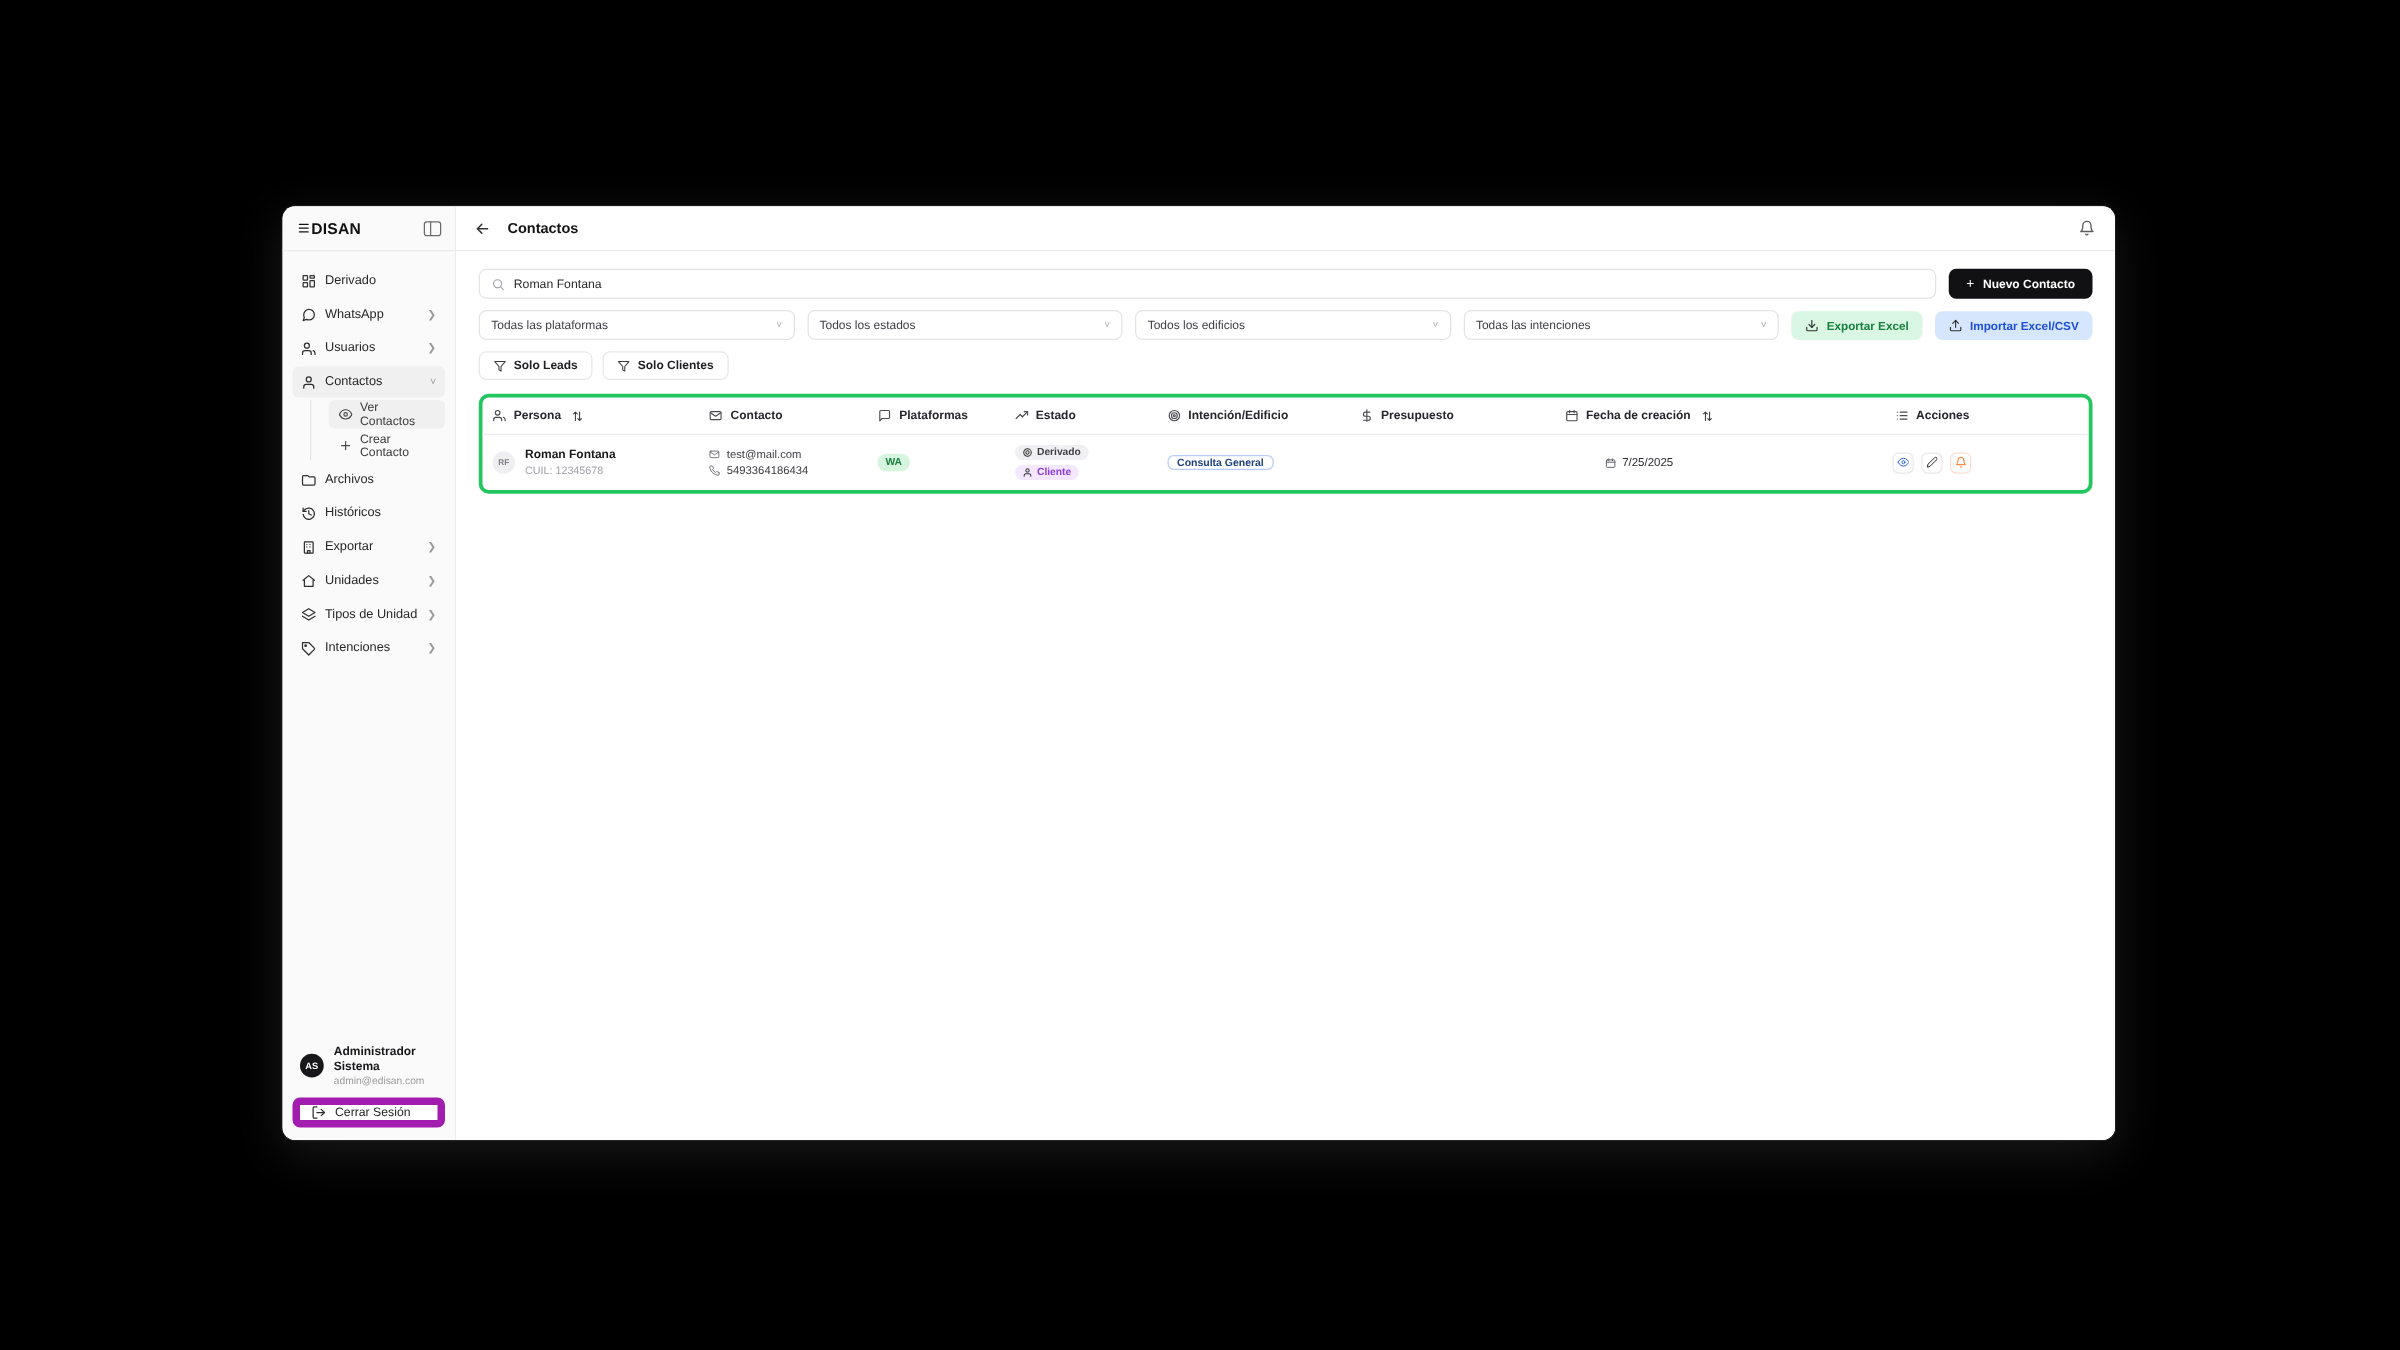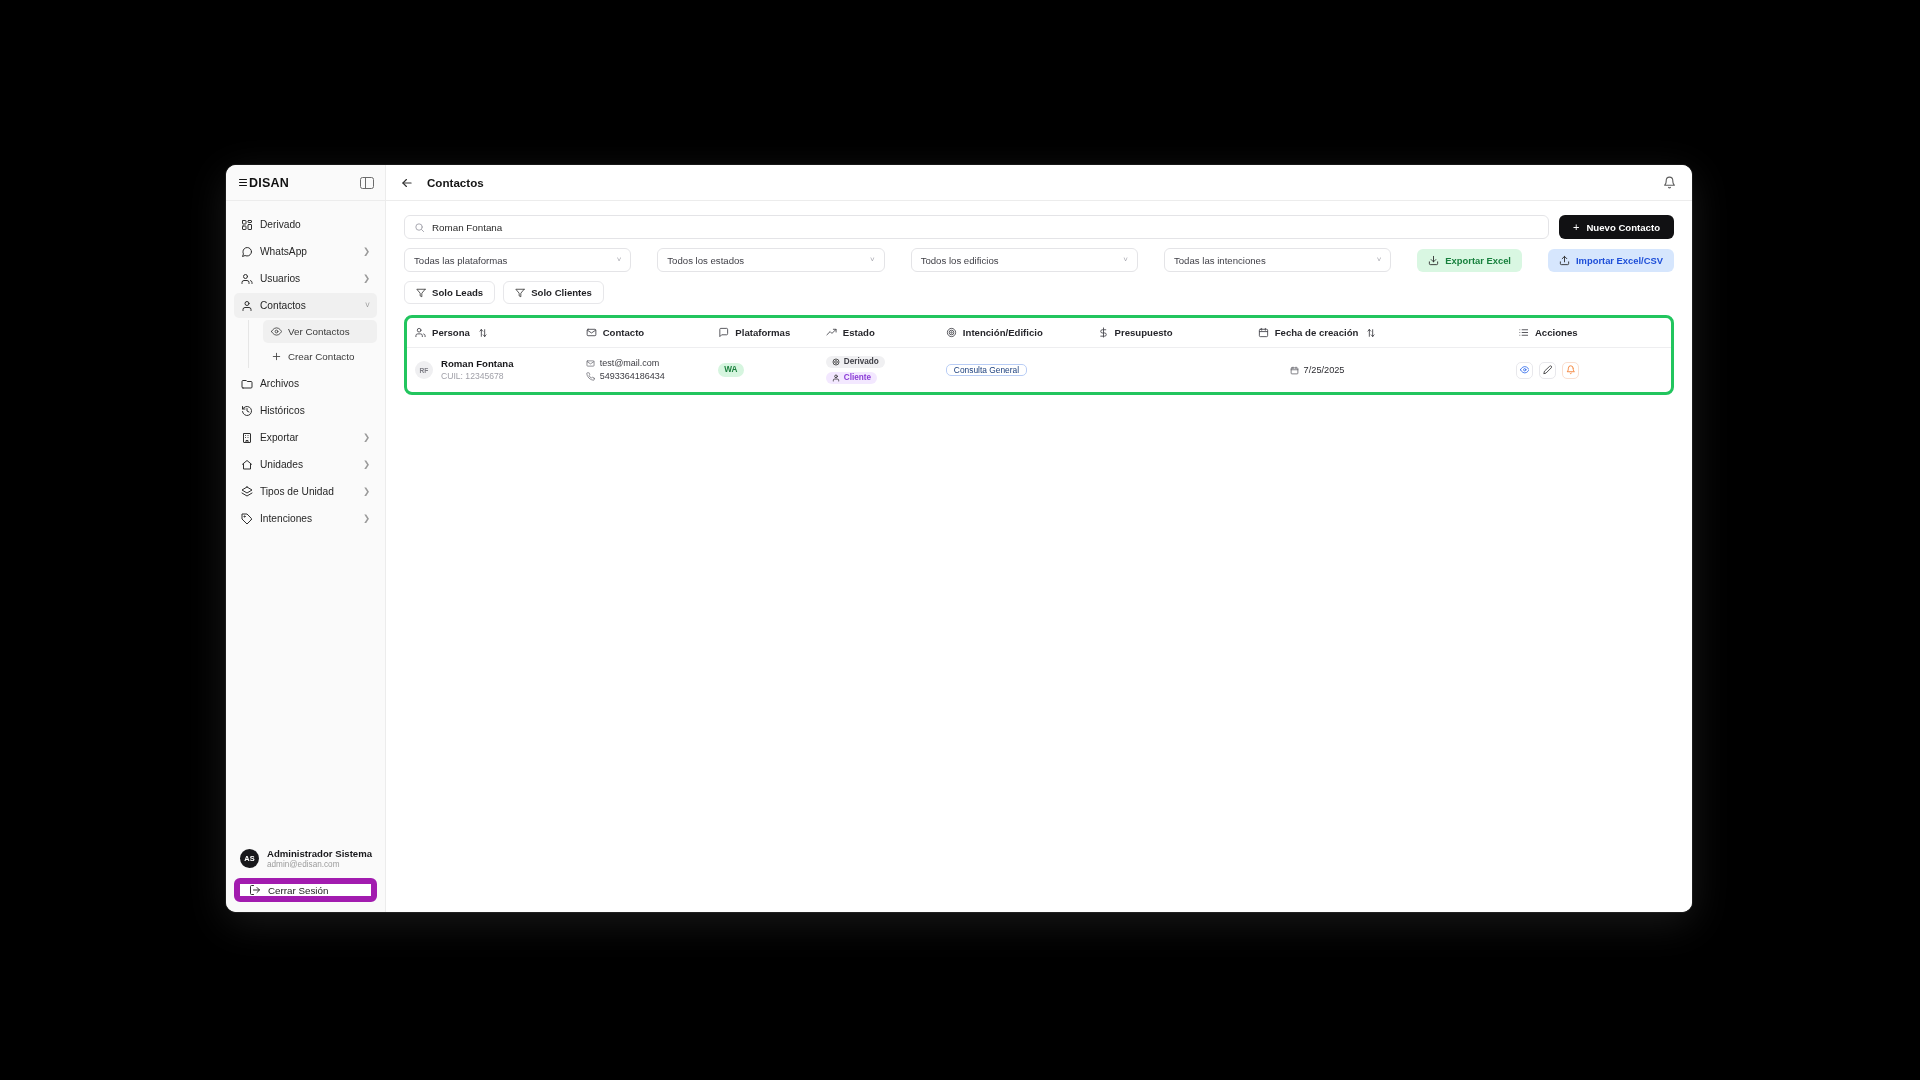--- a/index.html
+++ b/index.html
@@ -16,21 +16,21 @@
     width: 1466px; height: 747px;
     background: #ffffff;
     border-radius: 10px;
     box-shadow: 0 10px 40px rgba(255,255,255,0.10), 0 0 0 1px rgba(255,255,255,0.07);
     display: flex;
     overflow: hidden;
   }
 
   
   .sidebar {
-    width: 160px;
+    width: 139px;
     background: #fafafa;
     border-right: 1px solid #ececec;
     display: flex;
     flex-direction: column;
     flex-shrink: 0;
   }
   .sidebar-header {
     height: 36px;
     display: flex;
     align-items: center;
@@ -141,21 +141,21 @@
   }
   .btn-primary {
     height: 24px; background: #111113; color: #fff;
     border: 0; border-radius: 6px;
     font-family: inherit; font-size: 9.6px; font-weight: 700;
     display: flex; align-items: center; gap: 7px;
     padding: 0 14px; cursor: pointer; white-space: nowrap;
   }
   .btn-primary .plus { font-size: 11px; font-weight: 400; line-height: 1; }
 
-  .filters-row { display: flex; gap: 26px; align-items: center; margin-bottom: 9px; }
+  .filters-row { display: flex; gap: 10px; align-items: center; margin-bottom: 9px; }
   .select {
     flex: 1; height: 24px; min-width: 0;
     border: 1px solid #e4e4e7; border-radius: 6px;
     display: flex; align-items: center; justify-content: space-between;
     padding: 0 9px; font-size: 9.6px; color: #3f3f46;
     background: #fff; cursor: pointer;
   }
   .select .caret { color: #a8a8b0; font-size: 8px; line-height: 1; }
   .btn-soft {
     height: 23px; border: 0; border-radius: 6px;
@@ -211,21 +211,21 @@
     padding: 2px 6px; border-radius: 9px;
     font-size: 8.2px; font-weight: 700; line-height: 1;
   }
   .badge .ico { width: 8px; height: 8px; }
   .badge-wa { background: #d6f5df; color: #1a7f3c; padding: 3px 6px; }
   .badge-gray { background: #f0f0f2; color: #3f3f46; }
   .badge-purple { background: #f3e8ff; color: #8b3dd6; }
   .badge-outline {
     display: inline-block; padding: 0 7px;
     border: 1px solid #b9cdf5; border-radius: 5px;
-    background: #fff; font-size: 8.4px; color: #1b3f7d; font-weight: 400;
+    background: #fff; font-size: 8.4px; color: #1b3f7d; font-weight: 700;
   }
   .stacked { display: flex; flex-direction: column; gap: 4px; align-items: flex-start; }
 
   .date-cell { display: flex; align-items: center; gap: 5px; font-size: 9.2px; color: #2b2b30; justify-content: center; }
   .date-cell .ico { width: 9px; height: 9px; color: #5a5a62; }
 
   .actions { display: flex; gap: 6px; justify-content: center; }
   .act-btn {
     width: 17px; height: 17px; border-radius: 5px;
     border: 1px solid #e8e8ec; background: #fff;

